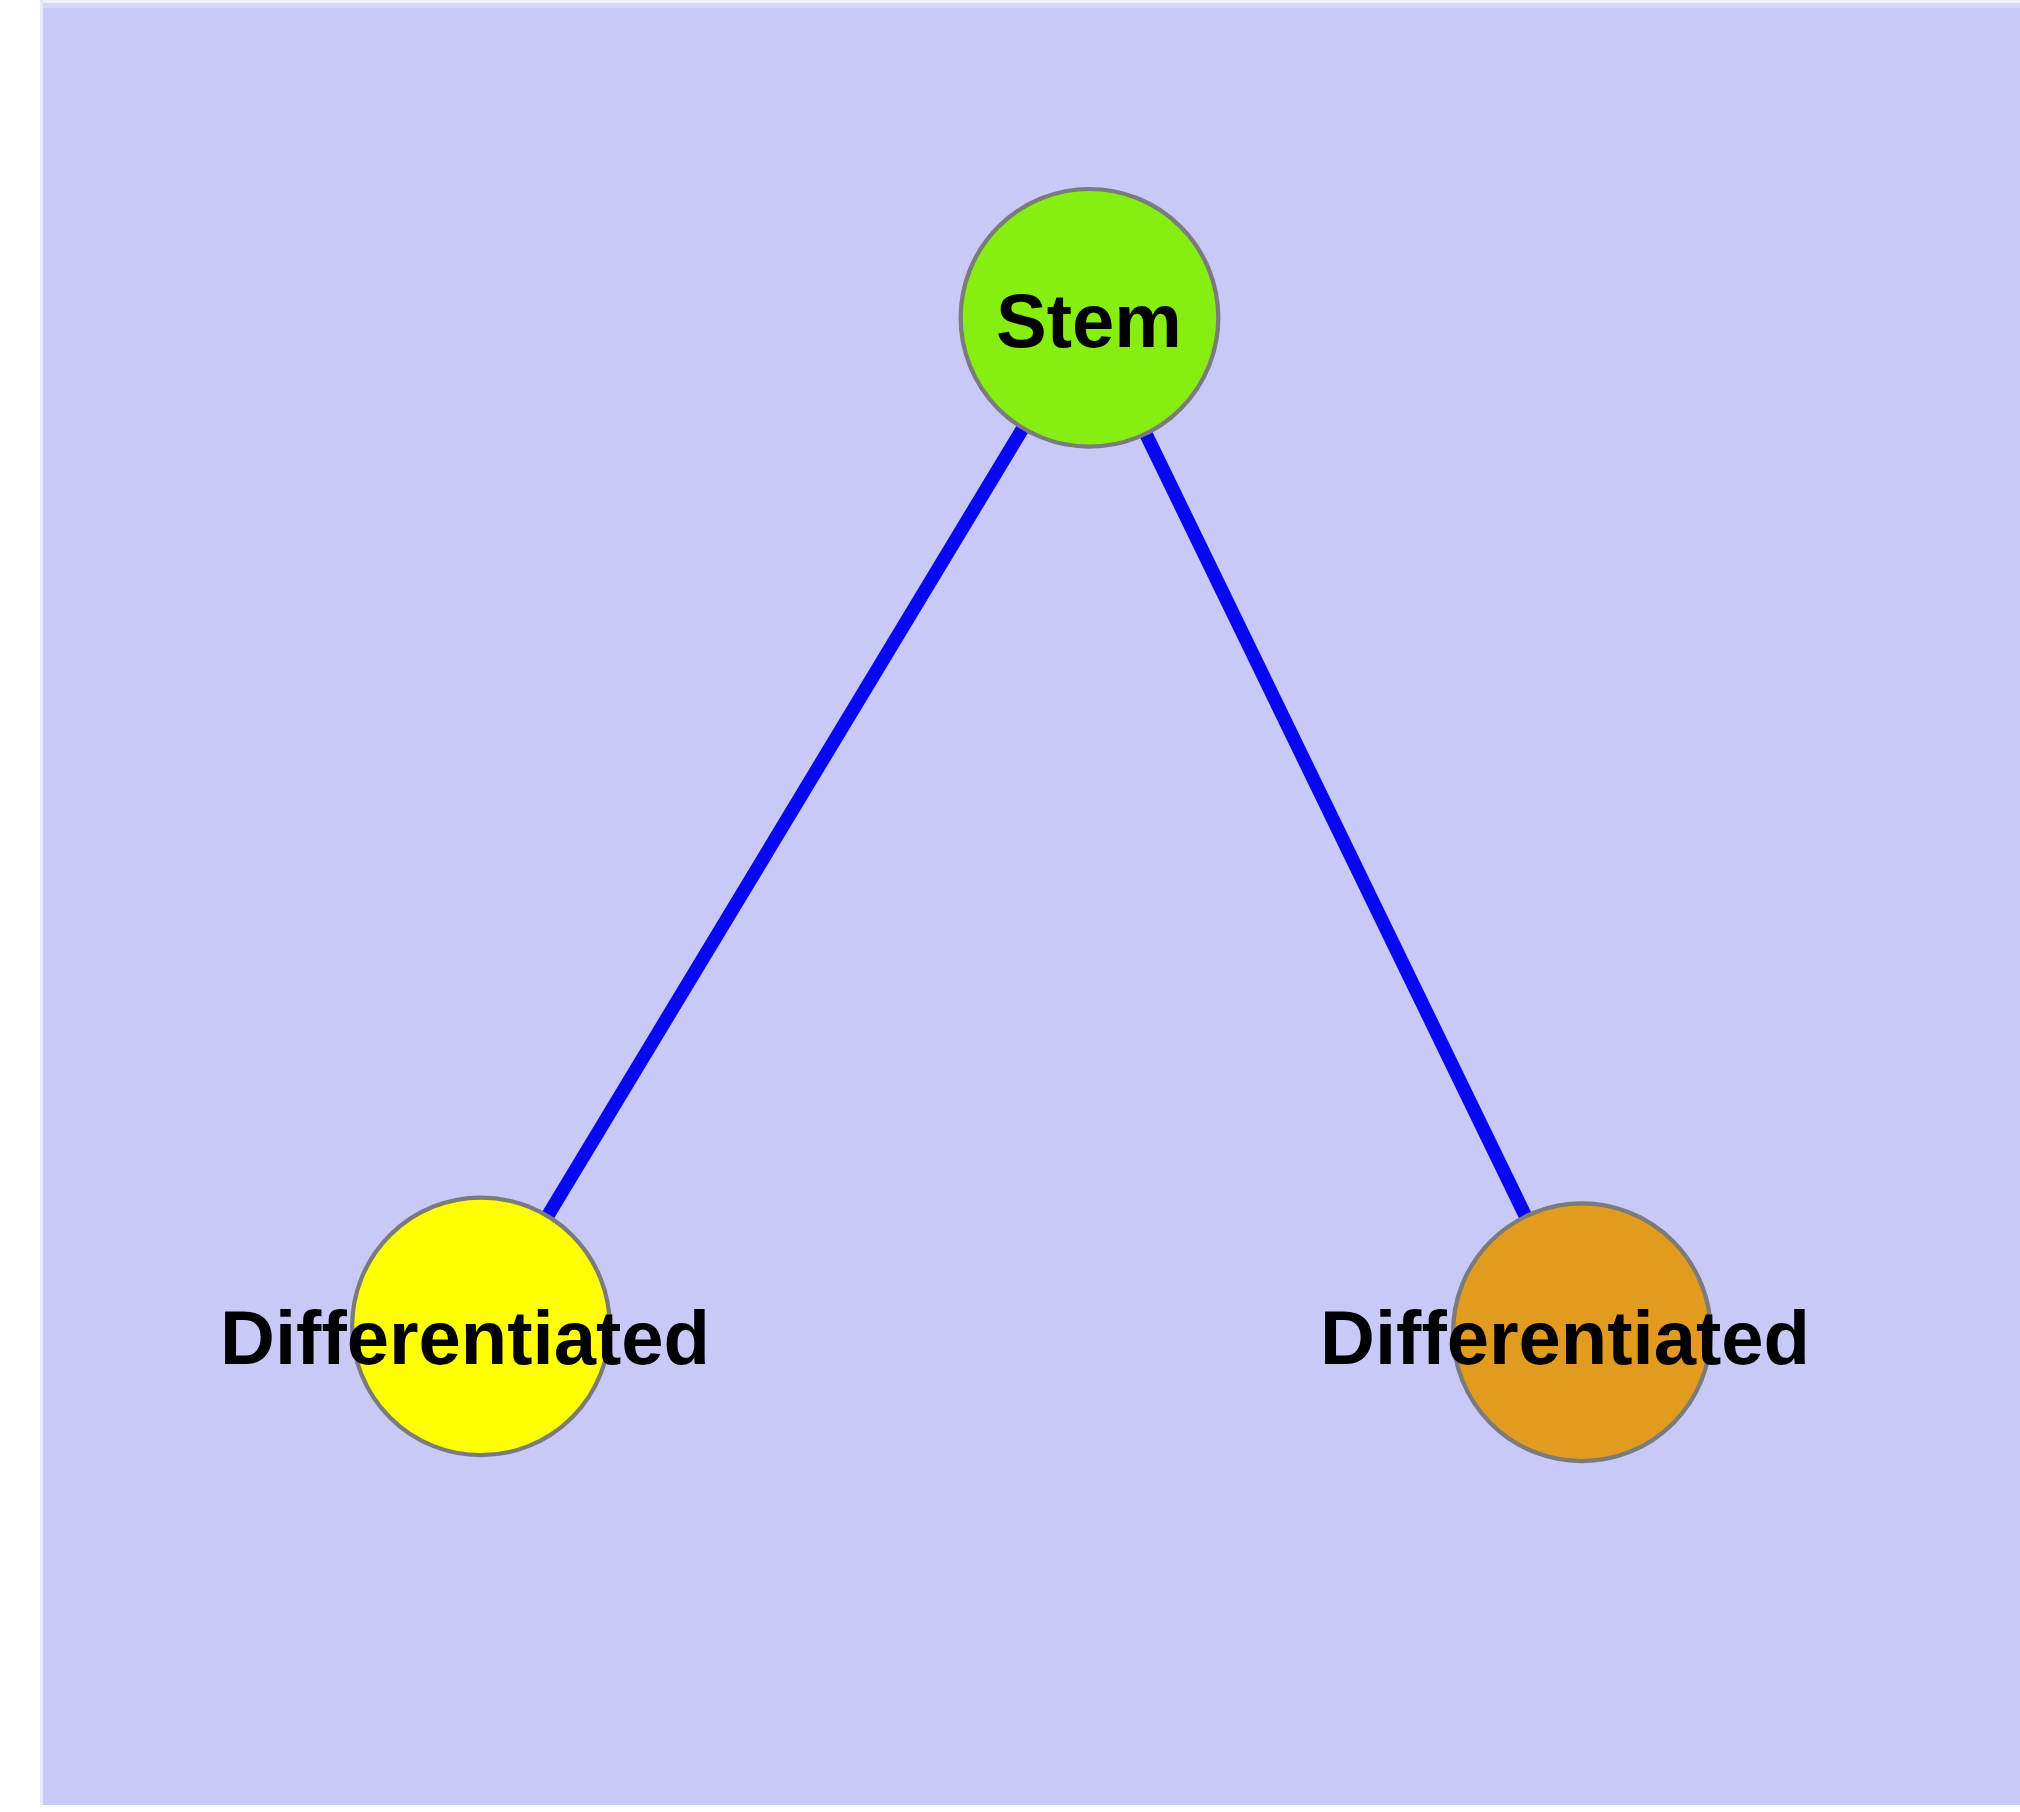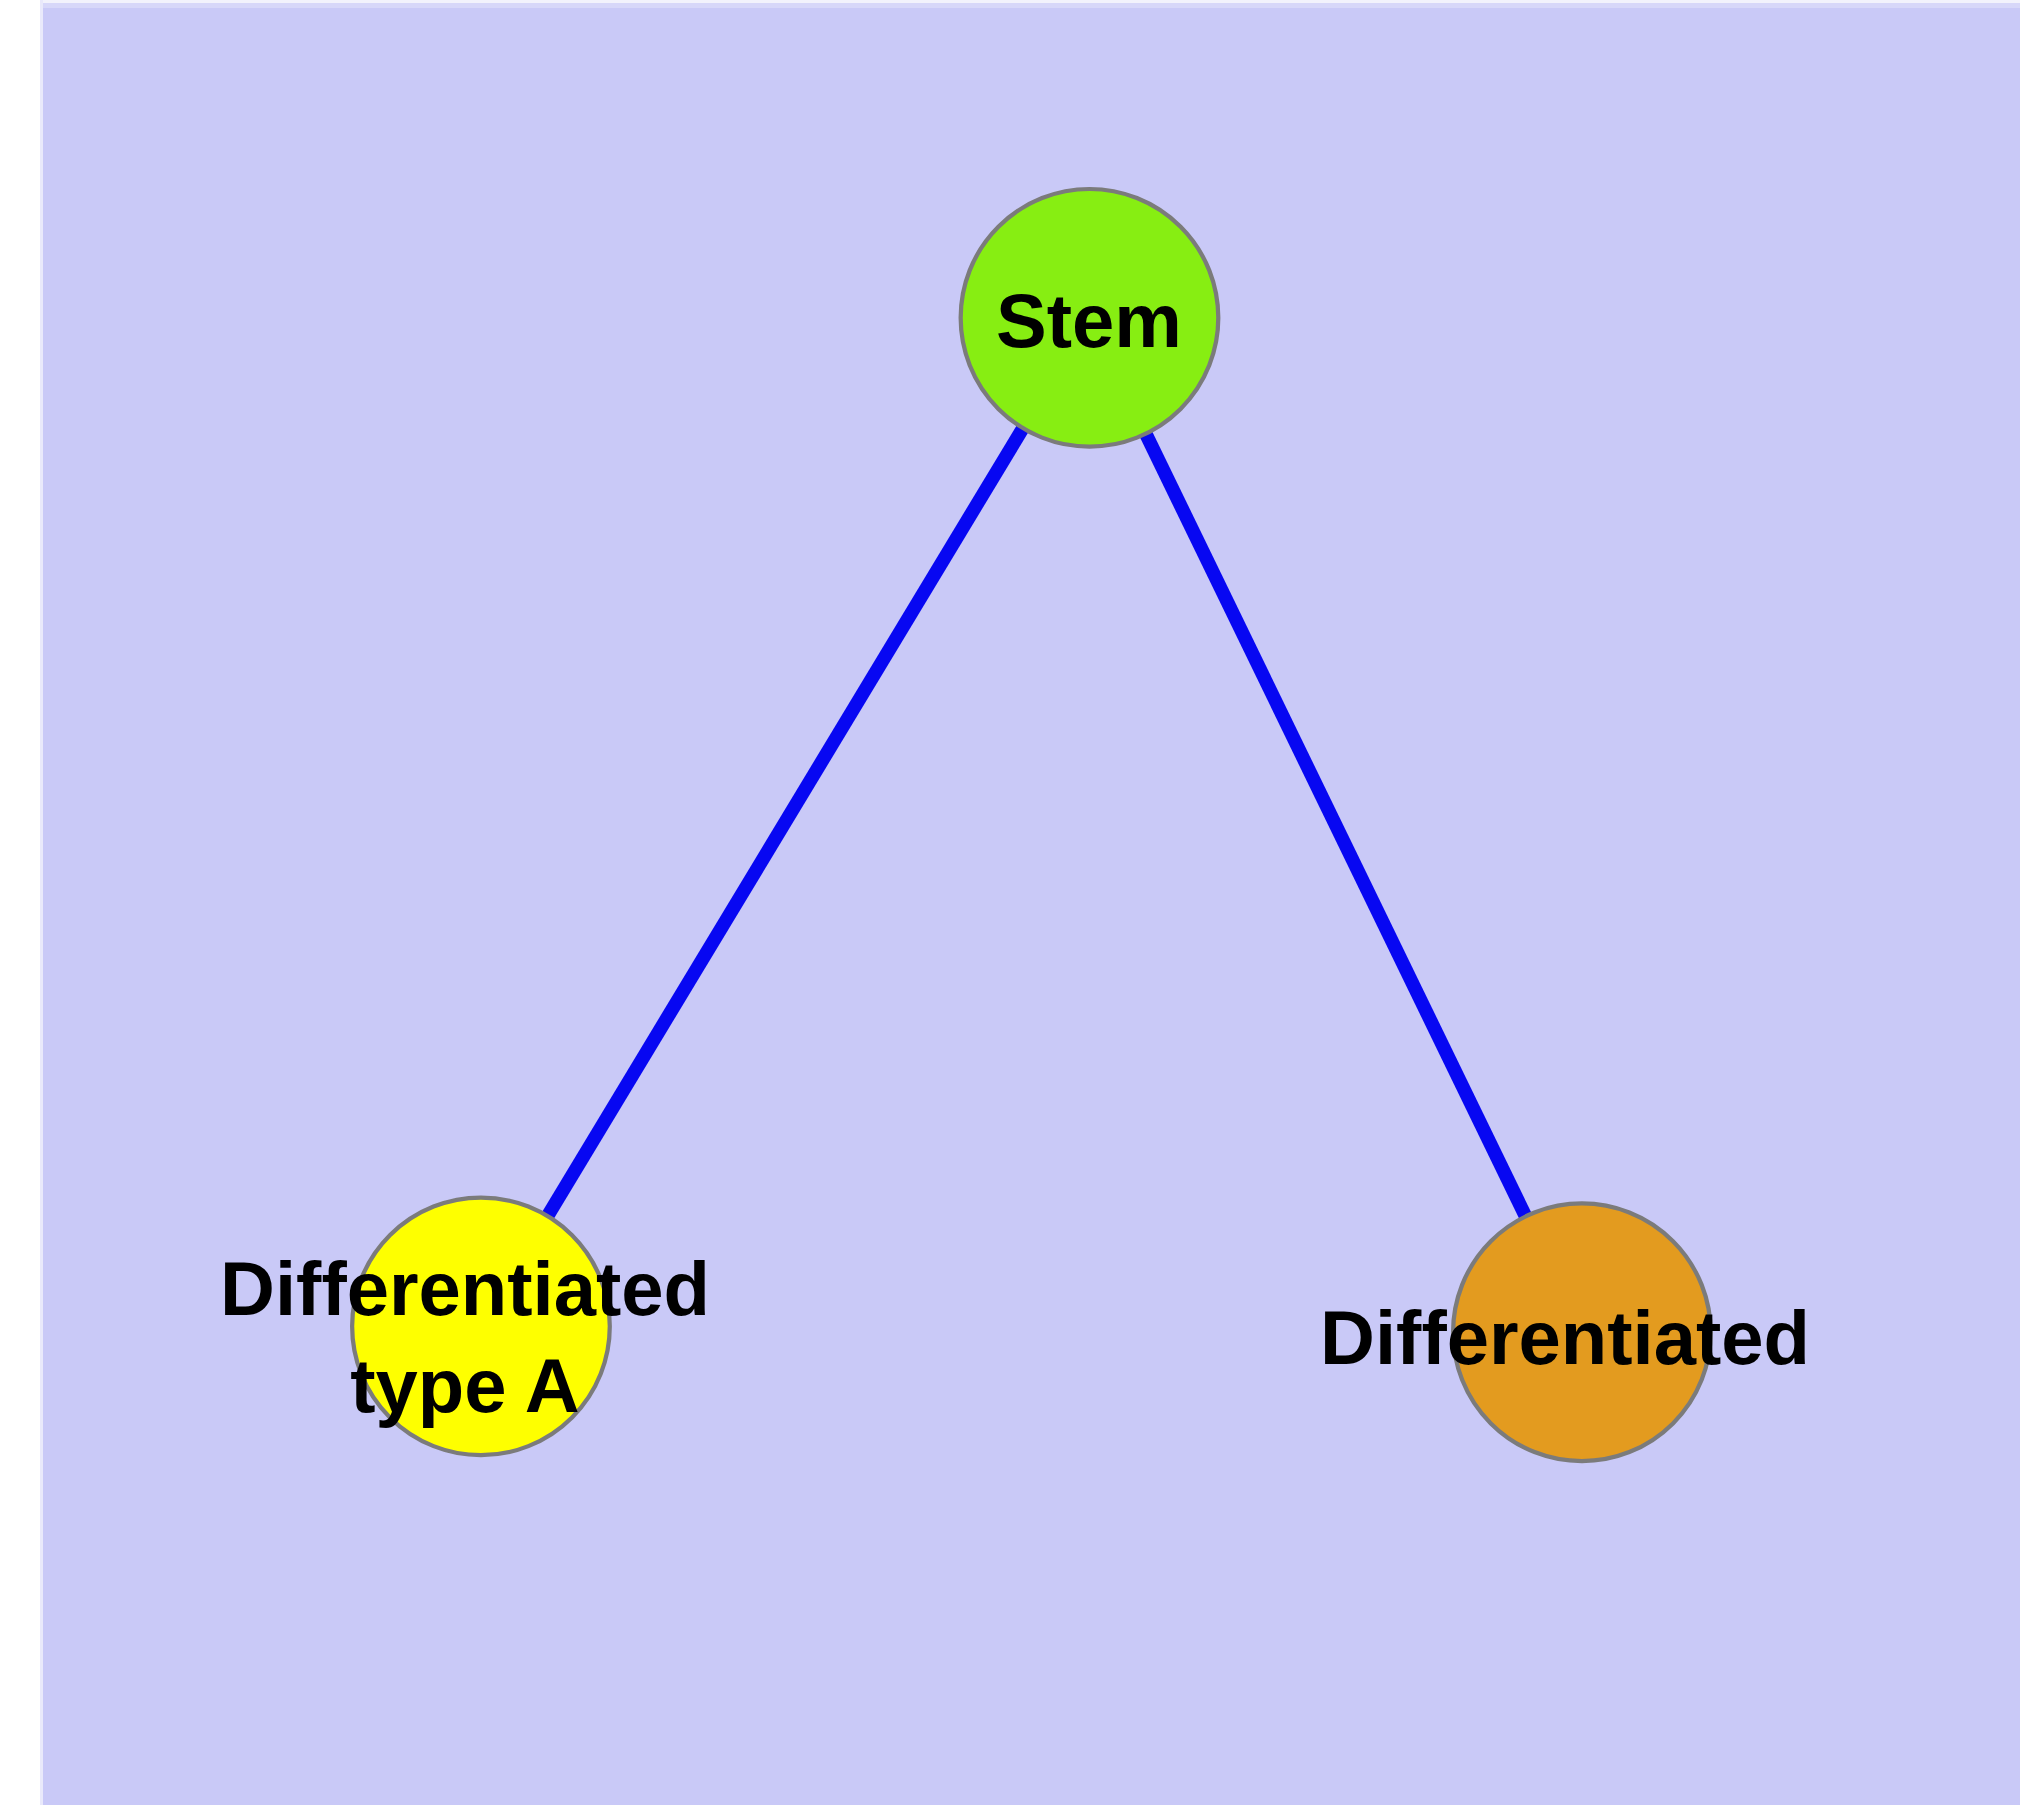--- a/index.html
+++ b/index.html
@@ -45,21 +45,20 @@
     <circle cx="520" cy="1565" r="152" fill="#feff00" stroke="#7b7b7b" stroke-width="5"></circle>
     <circle cx="1819" cy="1572" r="152" fill="#e39b1f" stroke="#7b7b7b" stroke-width="5"></circle>
   </svg>
 
   <div class="label" style="left: 1049px; top: 320px; color: rgb(0, 0, 0);">
     <span class="line">Stem</span>
   </div>
 
   <div class="label" style="left: 425px; top: 1337px; color: rgb(0, 0, 0);">
     <span class="line">Differentiated</span>
-    <span class="line">type A</span>
   </div>
 
   <div class="label" style="left: 1525px; top: 1337px; color: rgb(0, 0, 0);">
     <span class="line">Differentiated</span>
   </div>
 
   <div class="edge-strip top-highlight"></div>
   <div class="edge-strip top-band"></div>
   <div class="left-highlight"></div>
   <div class="edge-strip bottom-margin"></div>

